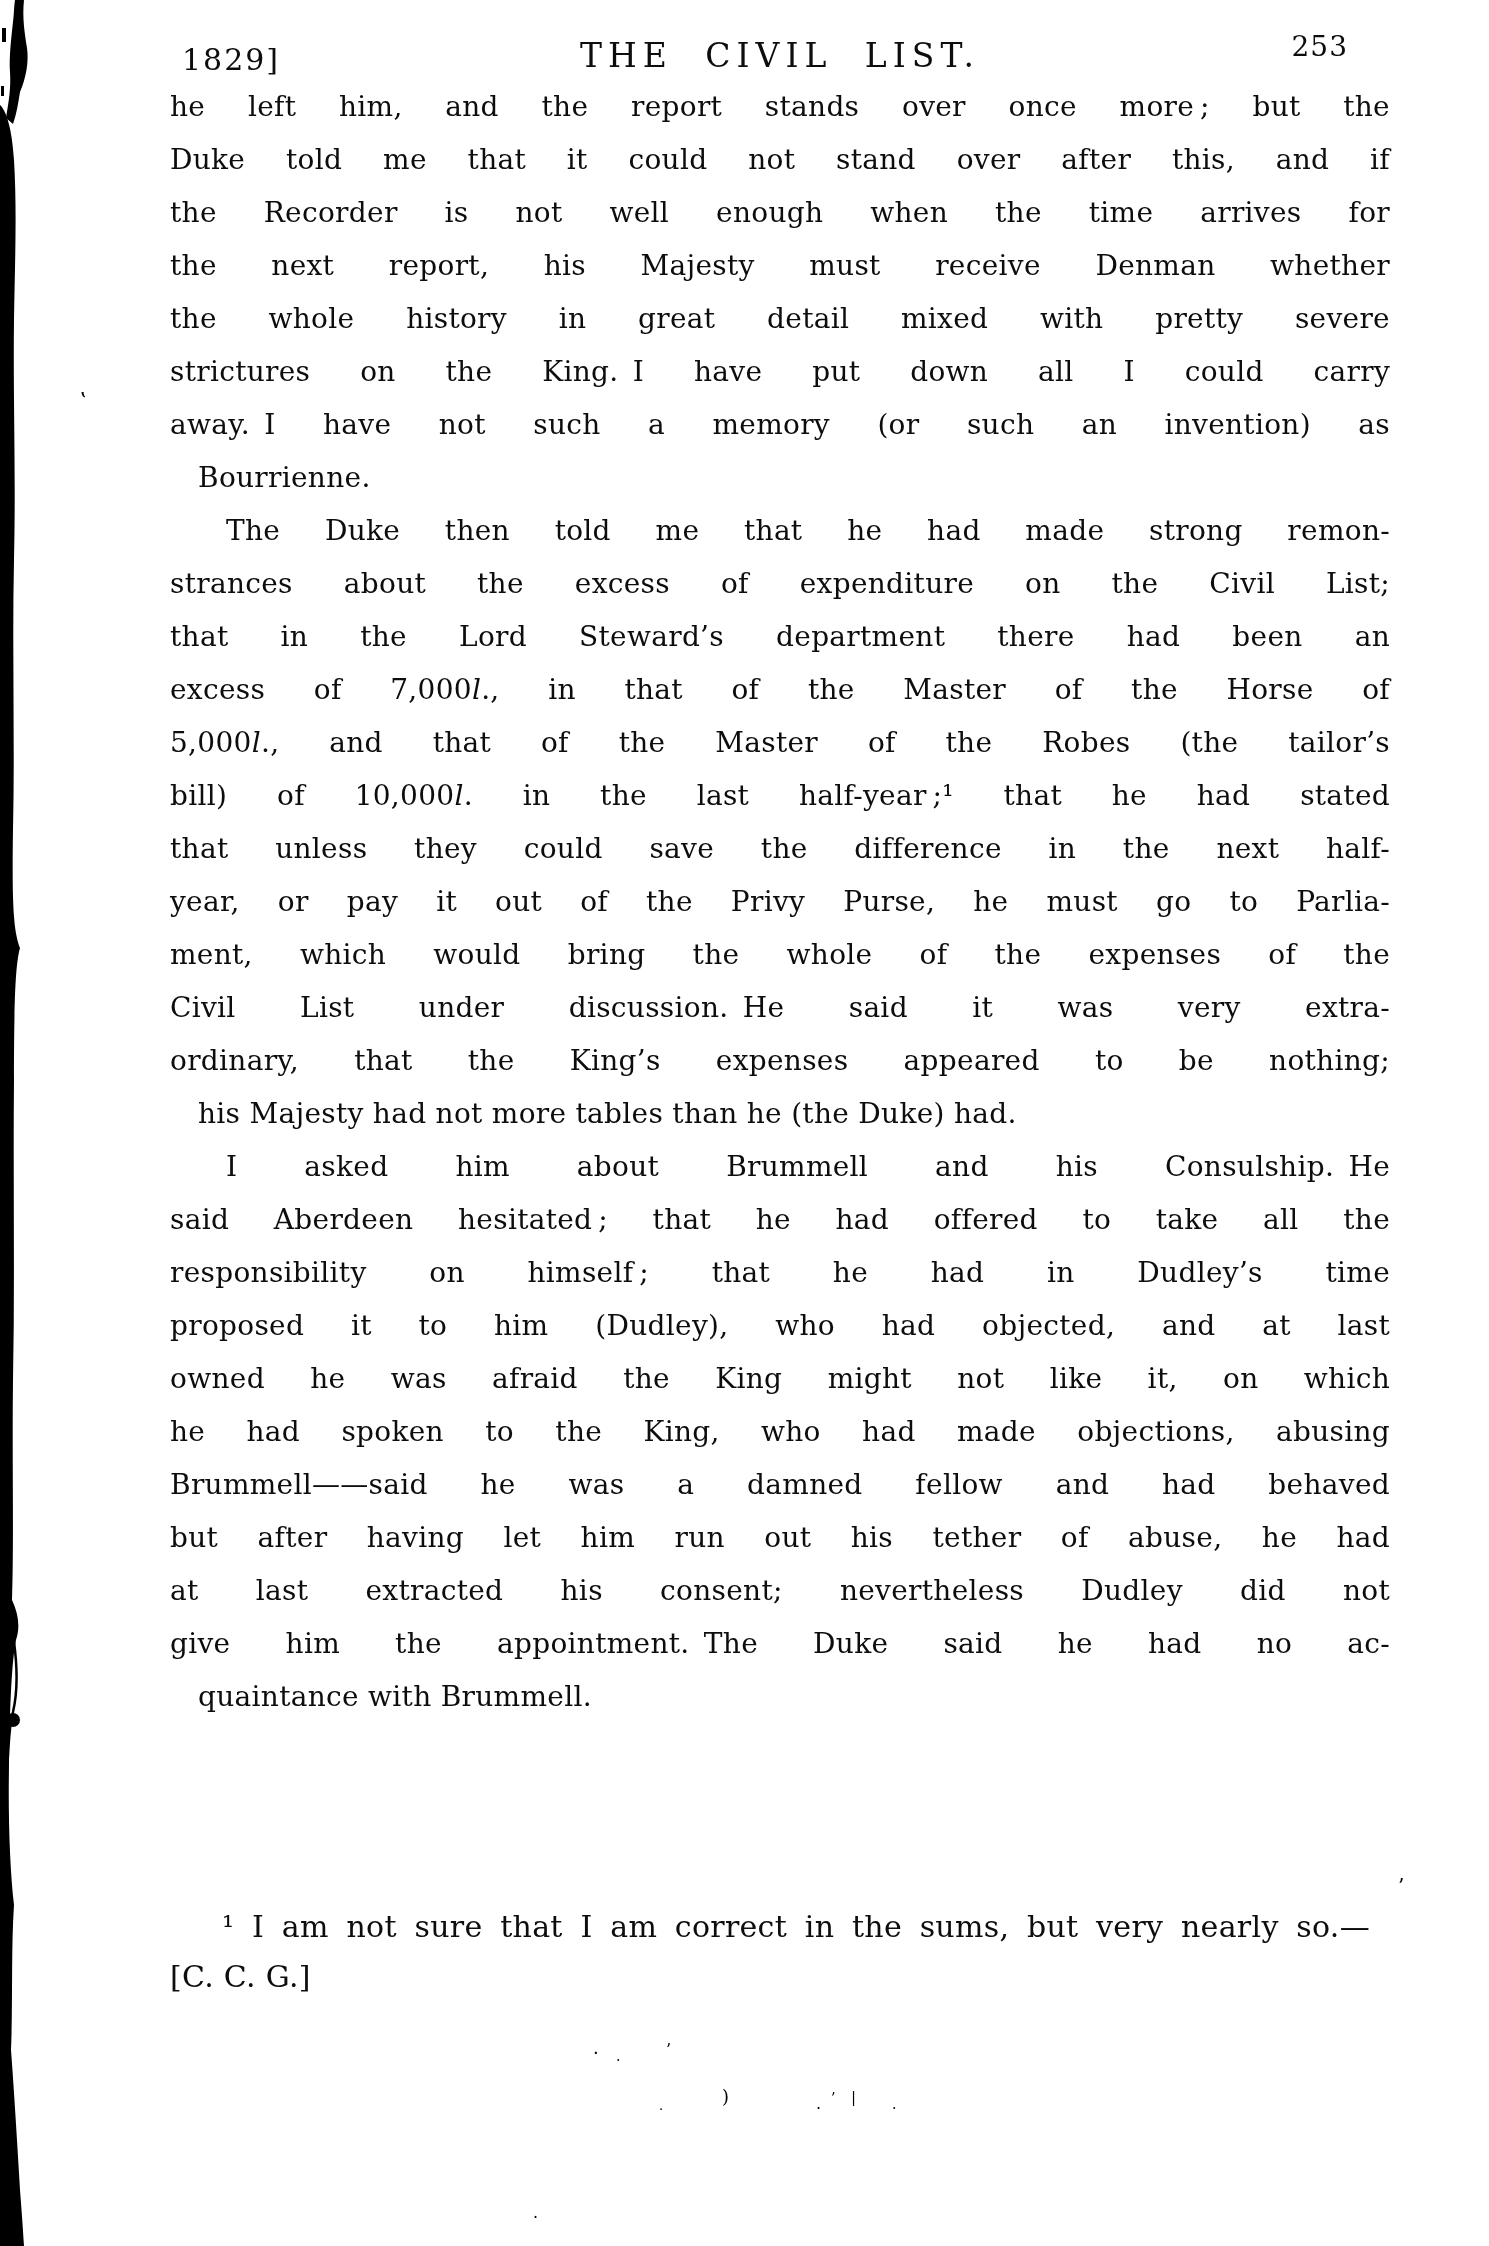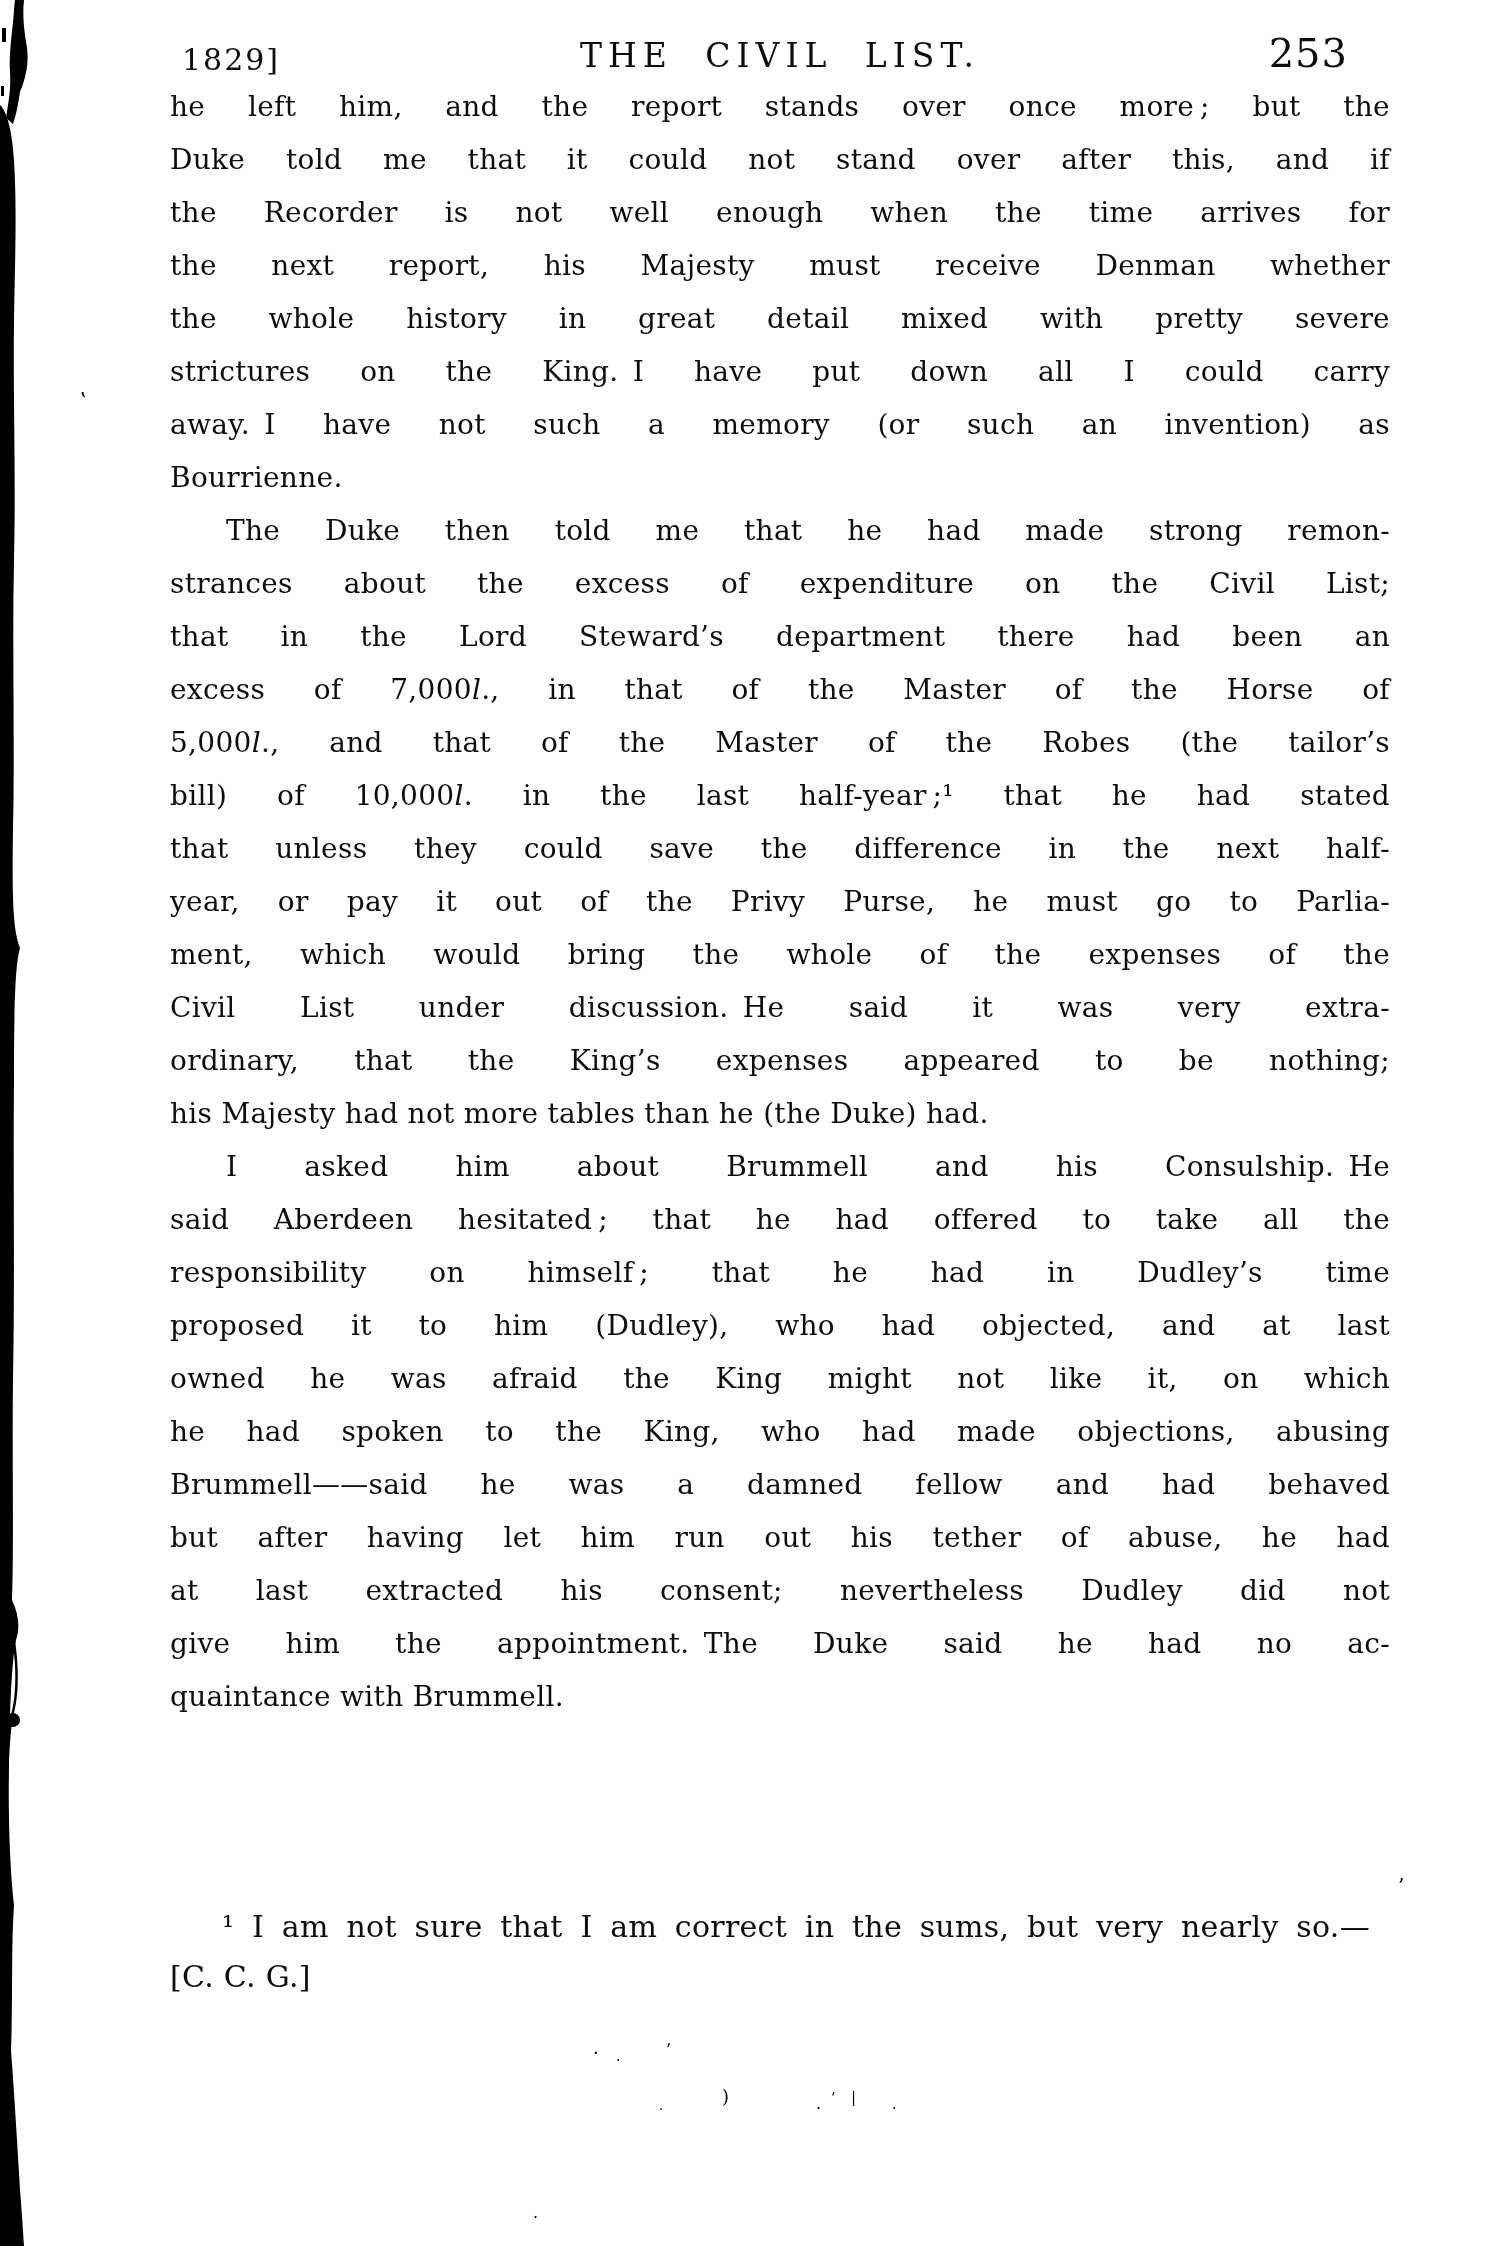--- a/index.html
+++ b/index.html
@@ -19,32 +19,32 @@
   .year-marker{
     position:absolute;left:12px;top:12px;
     font-size:30px;letter-spacing:2px;
   }
   .running-title{
     position:absolute;left:50%;top:6px;transform:translateX(-50%);
     font-size:33px;letter-spacing:6px;word-spacing:16px;white-space:nowrap;
   }
   .page-number{
     position:absolute;right:42px;top:0;
-    font-size:40px;letter-spacing:1px;
+    font-size:28px;letter-spacing:1px;
   }
   
   .body-text{
     position:absolute;left:170px;top:80px;width:1220px;
     font-size:28px;letter-spacing:.3px;
   }
   .bodyline{
     height:53px;line-height:53px;white-space:nowrap;
     text-align:justify;text-align-last:justify;
   }
-  .bodyline.lastline{text-align-last:left;}
+  .bodyline.lastline{text-align-last:left;margin-left:28px;}
   .bodyline.indent{padding-left:56px;}
   .bodyline i{font-style:italic;}
   
   .footnote{
     position:absolute;left:170px;top:1902px;width:1200px;
     font-size:30px;letter-spacing:.3px;
   }
   .ftline{height:50px;line-height:50px;white-space:nowrap;}
   .ftline.first{
     padding-left:52px;

